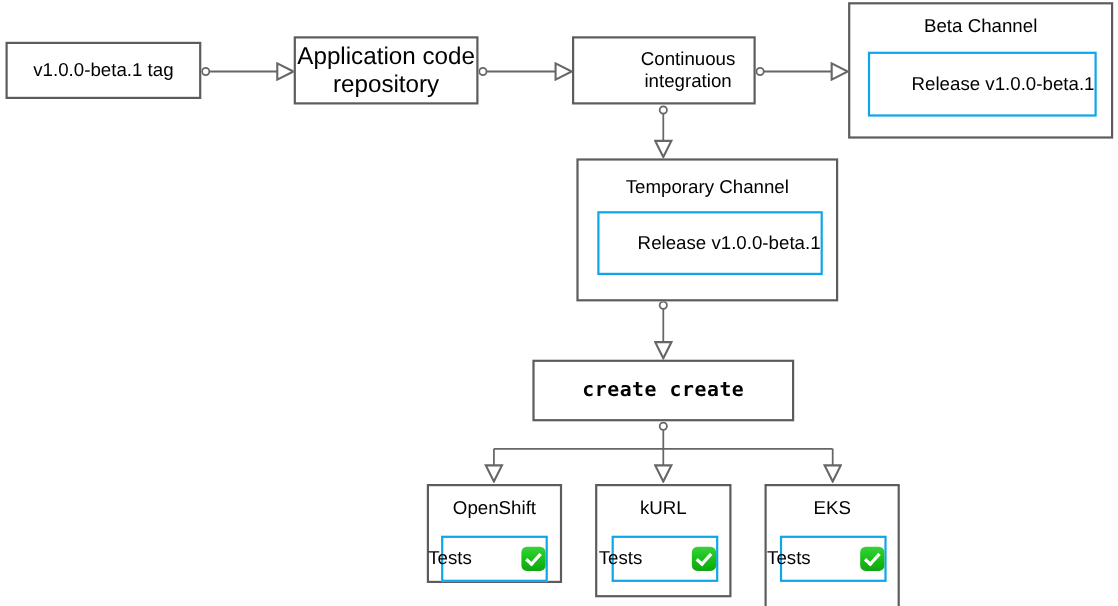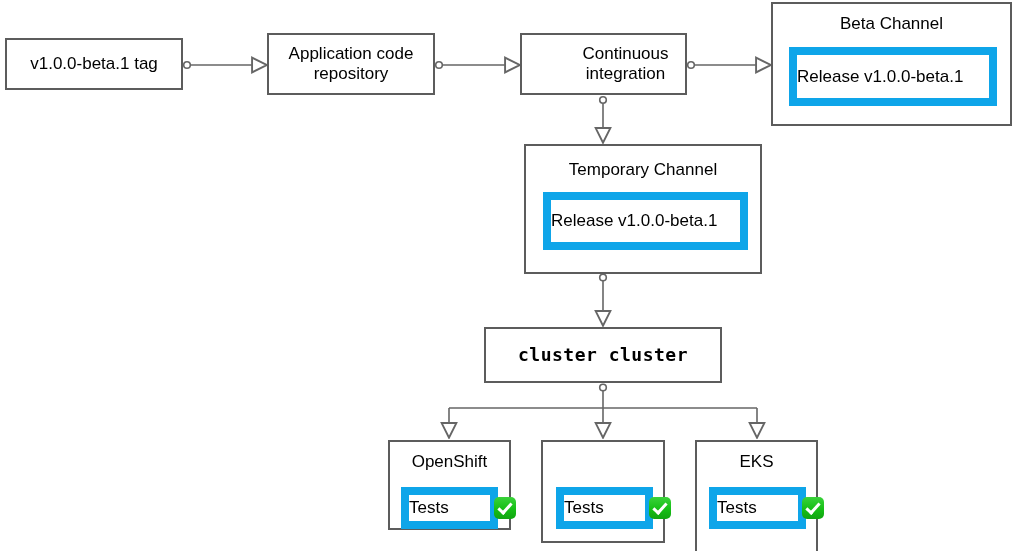--- a/index.html
+++ b/index.html
@@ -54,25 +54,25 @@
   .container-title {
     position: absolute;
     left: 0;
     right: 0;
     text-align: center;
     white-space: nowrap;
   }
   .inner-box {
     position: absolute;
     box-sizing: border-box;
-    border: 8px solid #0ea5e9;
+    border: 2px solid #0ea5e9;
     background: #ffffff;
     display: flex;
     align-items: center;
-    justify-content: flex-start;
+    justify-content: flex-end;
     white-space: nowrap;
   }
   .mono {
     font-family: "DejaVu Sans Mono", "Liberation Mono", monospace;
     font-weight: bold;
     letter-spacing: 0.5px;
   }
   .check {
     display: inline-block;
     width: 22px;
@@ -145,21 +145,21 @@
       <path d="M 449 408 L 449 437" stroke="#666666" stroke-width="1.6" fill="none" marker-end="url(#arrowOpen)"></path>
       <path d="M 603 408 L 603 437" stroke="#666666" stroke-width="1.6" fill="none" marker-end="url(#arrowOpen)"></path>
       <path d="M 757 408 L 757 437" stroke="#666666" stroke-width="1.6" fill="none" marker-end="url(#arrowOpen)"></path>
     </g>
   </svg>
 
   <div class="node" style="left:5px; top:38px; width:178px; height:52px; font-size:17px;">
     <span class="node-label">v1.0.0-beta.1 tag</span>
   </div>
 
-  <div class="node" style="left:267px; top:33px; width:168px; height:62px; font-size:17px;">
+  <div class="node" style="left:267px; top:33px; width:168px; height:62px; font-size:22px;">
     <span class="node-label">Application code
 repository</span>
   </div>
 
   <div class="node" style="left:520px; top:33px; width:167px; height:62px; font-size:17px;padding-left:44px;">
     <span class="node-label">Continuous
 integration</span>
   </div>
 
   <div class="container" style="left:771px; top:2px; width:241px; height:124px;">
@@ -170,34 +170,35 @@
   </div>
 
   <div class="container" style="left:484px; top:144px; width:238px; height:130px;margin-left:40px;">
     <div class="container-title" style="top:14px; font-size:17px;">Temporary Channel</div>
     <div class="inner-box" style="left:17px; top:46px; width:205px; height:58px; font-size:17px;">
       <span>Release v1.0.0-beta.1</span>
     </div>
   </div>
 
   <div class="node" style="left:484px; top:327px; width:238px; height:56px;">
-    <span class="node-label mono" style="font-size:18px;">cluster cluster</span>
+    <span class="node-label mono" style="font-size:18px;">create create</span>
   </div>
 
   <div class="container" style="left:388px; top:440px; width:123px; height:90px;">
     <div class="container-title" style="top:10px; font-size:17px;">OpenShift</div>
     <div class="inner-box" style="left:11px; top:45px; width:97px; height:42px; font-size:17px;">
       <span class="tests-row">
         <span>Tests</span>
         <span class="check"></span>
       </span>
     </div>
   </div>
 
   <div class="container" style="left:541px; top:440px; width:124px; height:103px;">
+    <div class="container-title" style="top:10px; font-size:17px;">kURL</div>
     <div class="inner-box" style="left:13px; top:45px; width:97px; height:42px; font-size:17px;">
       <span class="tests-row">
         <span>Tests</span>
         <span class="check"></span>
       </span>
     </div>
   </div>
 
   <div class="container" style="left:695px; top:440px; width:123px; height:117px;">
     <div class="container-title" style="top:10px; font-size:17px;">EKS</div>

